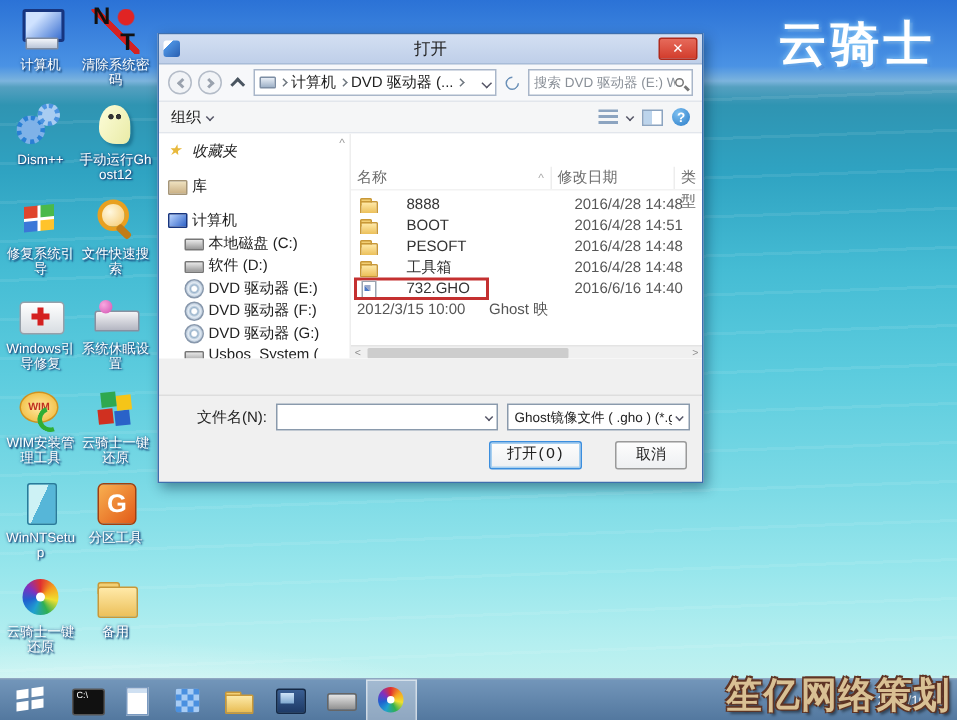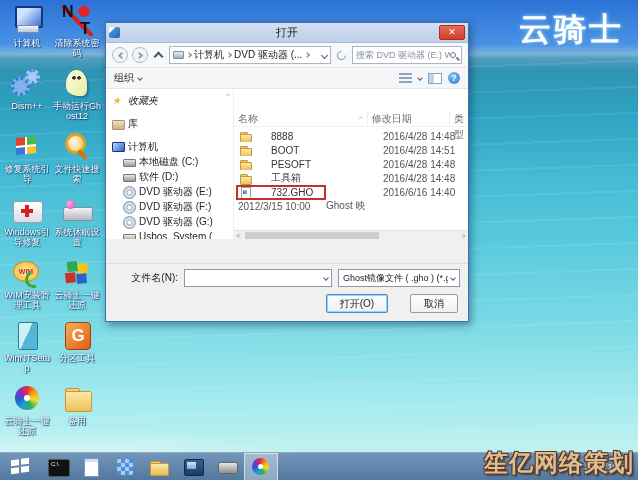--- a/index.html
+++ b/index.html
@@ -180,21 +180,21 @@
 
   .bottombar{flex:none; height:58px; background:#f0f0f0; border-top:1px solid #ddd; padding:5px 8px 0;margin-top:24px;}
   .fname-row{display:flex; align-items:center; justify-content:flex-end; gap:6px;}
   .fname-label{color:#222;}
   .fname-input{width:148px; height:18px; border:1px solid #8a9aac; background:#fff; display:flex; align-items:center; justify-content:flex-end; padding:0 3px;}
   .combo{width:122px; height:18px; border:1px solid #8a9aac; background:#fff; display:flex; align-items:center; padding:0 4px; gap:3px;}
   .combo-text{flex:1; white-space:nowrap; overflow:hidden; font-size:9px; color:#222;}
   .btn-row{display:flex; justify-content:flex-end; align-items:center; gap:22px; margin-top:7px; padding-right:2px;}
   .btn{height:19px; background:linear-gradient(#fdfdfd,#eef0f2); border:1px solid #9a9a9a; border-radius:2px;
     font-size:10px; color:#222; text-align:center; line-height:17px;}
-  .btn.default{border:1px solid #3b8ede; box-shadow:0 0 0 1px #a8d0f0 inset; width:62px;}
+  .btn.default{border:1px solid #3b8ede; box-shadow:0 0 0 1px #a8d0f0 inset; width:62px;font-family:Liberation Mono, monospace;}
   .btn.cancel{width:48px;}
 
   
   .taskbar{position:absolute; left:0; bottom:0; width:638px; height:28px; z-index:20;
     background:linear-gradient(#7396ba,#53789f); border-top:1px solid rgba(255,255,255,.35);
     display:flex; align-items:center;}
   .start-btn{width:40px; height:28px; display:flex; align-items:center; justify-content:center; flex:none;}
   .start-logo{width:18px; height:15px; position:relative; transform:skewY(-8deg);}
   .start-logo::before{content:""; position:absolute; left:0; top:0; width:8px; height:6px; background:#fff;
     box-shadow:10px 0 0 #fff, 0 8px 0 #fff, 10px 8px 0 #fff;}

